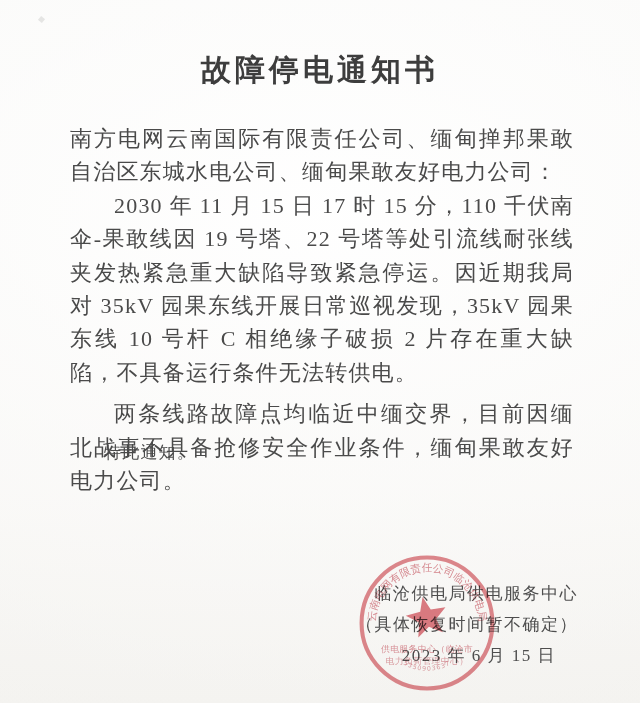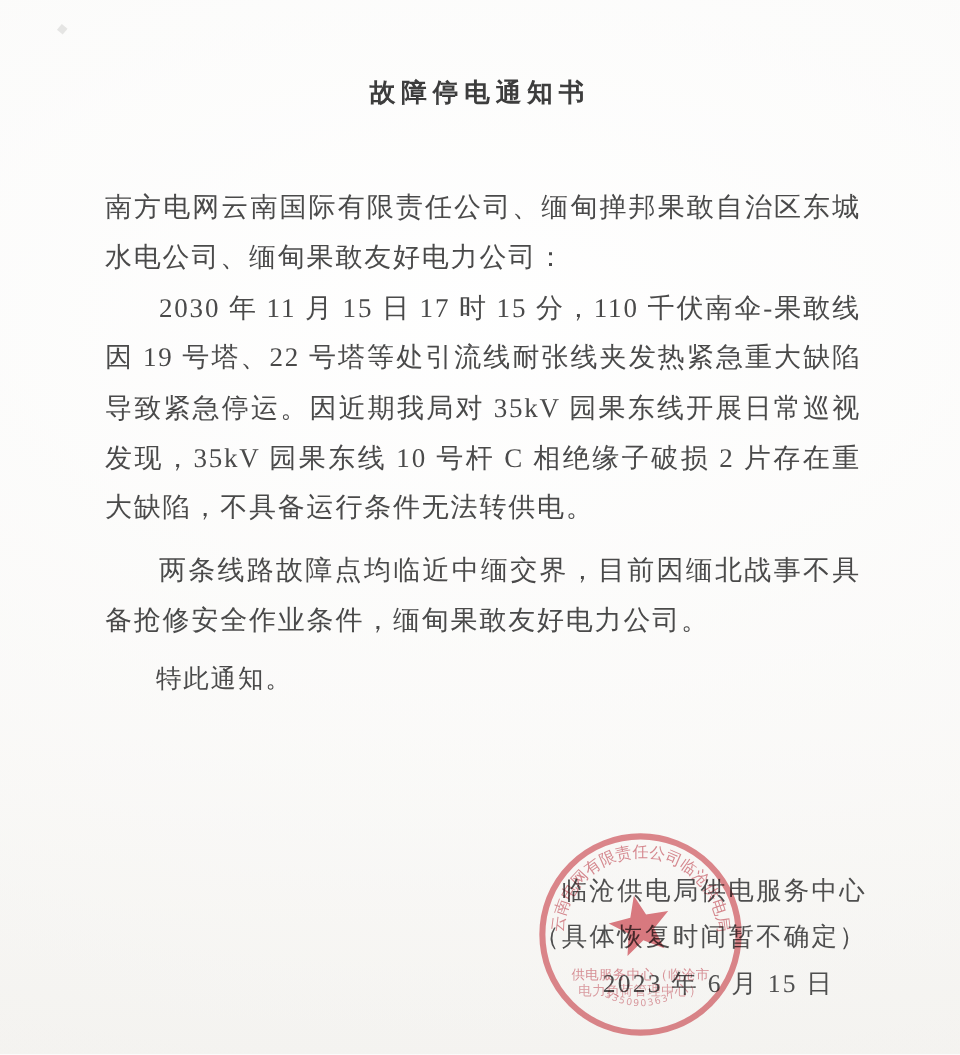--- a/index.html
+++ b/index.html
@@ -19,27 +19,27 @@
   }
   .speck {
     position: absolute; left: 39px; top: 17px;
     width: 5px; height: 5px;
     background: #d9d9d7; opacity: .65;
     transform: rotate(40deg);
   }
   .doc-title {
     position: absolute; top: 50px; left: 0; right: 0;
     text-align: center;
-    font-size: 17px; font-weight: bold;
+    font-size: 30px; font-weight: bold;
     letter-spacing: 4px;
     color: #3d3d3d;
   }
   .body-text {
     position: absolute; top: 122px; left: 70px; right: 66px;
-    font-size: 18px; line-height: 33.4px;
+    font-size: 22px; line-height: 33.4px;
     letter-spacing: 1.2px;
     text-align: justify;
     color: #4a4a4a;
   }
   .body-text p { margin: 0; }
   .indent { text-indent: 2em; }
   .gap-before { margin-top: 8px !important; }
   .closing {
     position: absolute; top: 436px; left: 70px; right: 66px;
     font-size: 17px; line-height: 33.4px;

